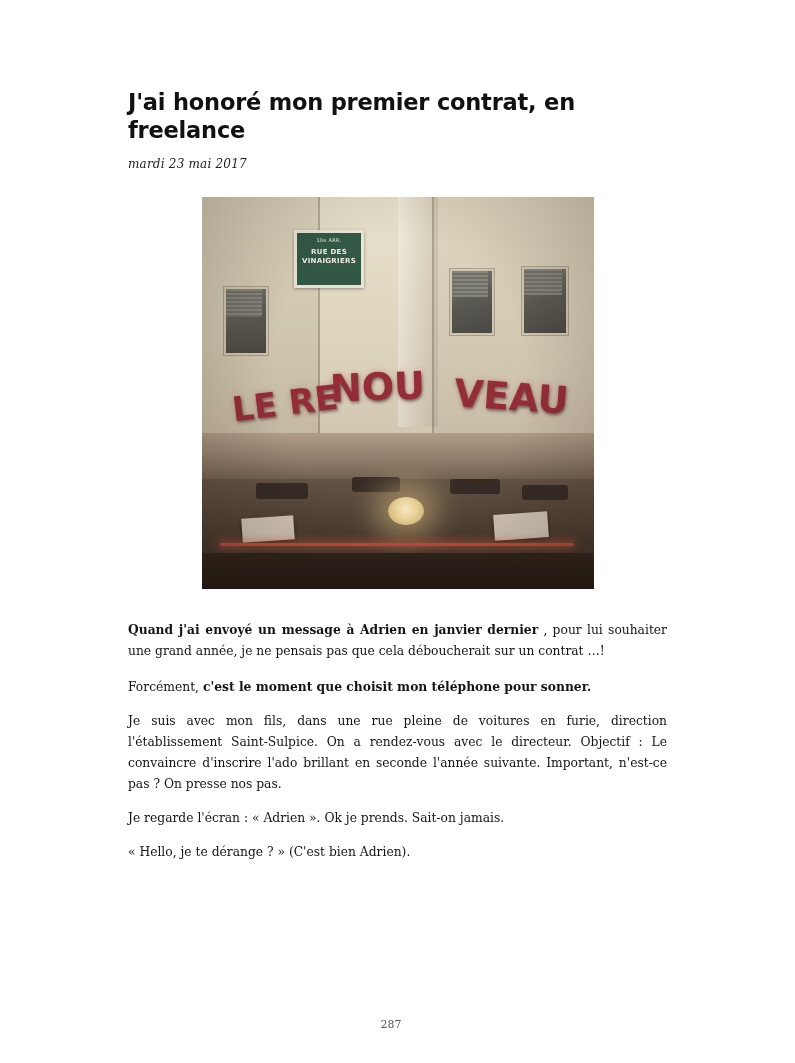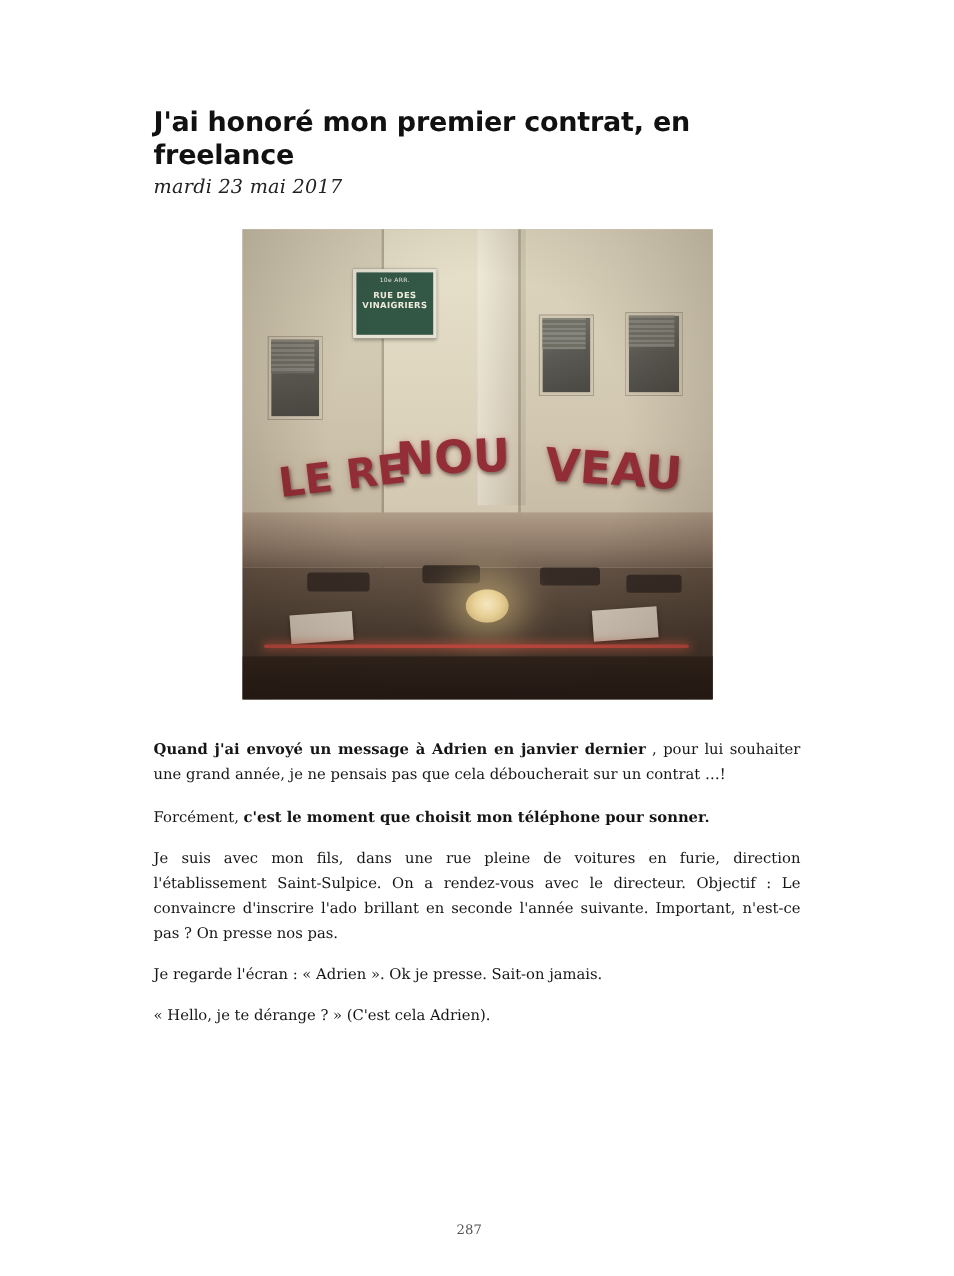--- a/index.html
+++ b/index.html
@@ -33,23 +33,23 @@
     font-weight: bold;
     font-size: 22.5px;
     letter-spacing: -0.2px;
     color: #111111;
     margin: 0;
     line-height: 1.25;
   }
   .article-date {
     font-family: "DejaVu Serif", serif;
     font-style: italic;
-    font-size: 16px;
+    font-size: 12px;
     color: #222222;
-    margin-top: 2px;
+    margin-top: 13px;
     letter-spacing: 0.2px;
   }
 
   
   .figure {
     margin-top: 26px;
     width: 392px;
     height: 392px;
     margin-left: 74px;
     position: relative;
@@ -269,19 +269,19 @@
 
         <div class="ph-warm"></div>
         <div class="ph-vignette"></div>
       </div>
     </div>
 
     <div class="body-text" id="body-text">
         <p><b>Quand j'ai envoyé un message à Adrien en janvier dernier</b><span> , pour lui souhaiter une grand année, je ne pensais pas que cela déboucherait sur un contrat …!</span></p>
         <p><span>Forcément, </span><b>c'est le moment que choisit mon téléphone pour sonner.</b></p>
         <p><span>Je suis avec mon fils, dans une rue pleine de voitures en furie, direction l'établissement Saint-Sulpice. On a rendez-vous avec le directeur. Objectif : Le convaincre d'inscrire l'ado brillant en seconde l'année suivante. Important, n'est-ce pas ? On presse nos pas.</span></p>
-        <p><span>Je regarde l'écran : « Adrien ». Ok je presse. Sait-on jamais.</span></p>
-        <p><span>« Hello, je te dérange ? » (C'est cela Adrien).</span></p>
+        <p><span>Je regarde l'écran : « Adrien ». Ok je prends. Sait-on jamais.</span></p>
+        <p><span>« Hello, je te dérange ? » (C'est bien Adrien).</span></p>
       </div>
   </div>
 
   <div class="page-number">287</div>
 </div>
 
 </body></html>

